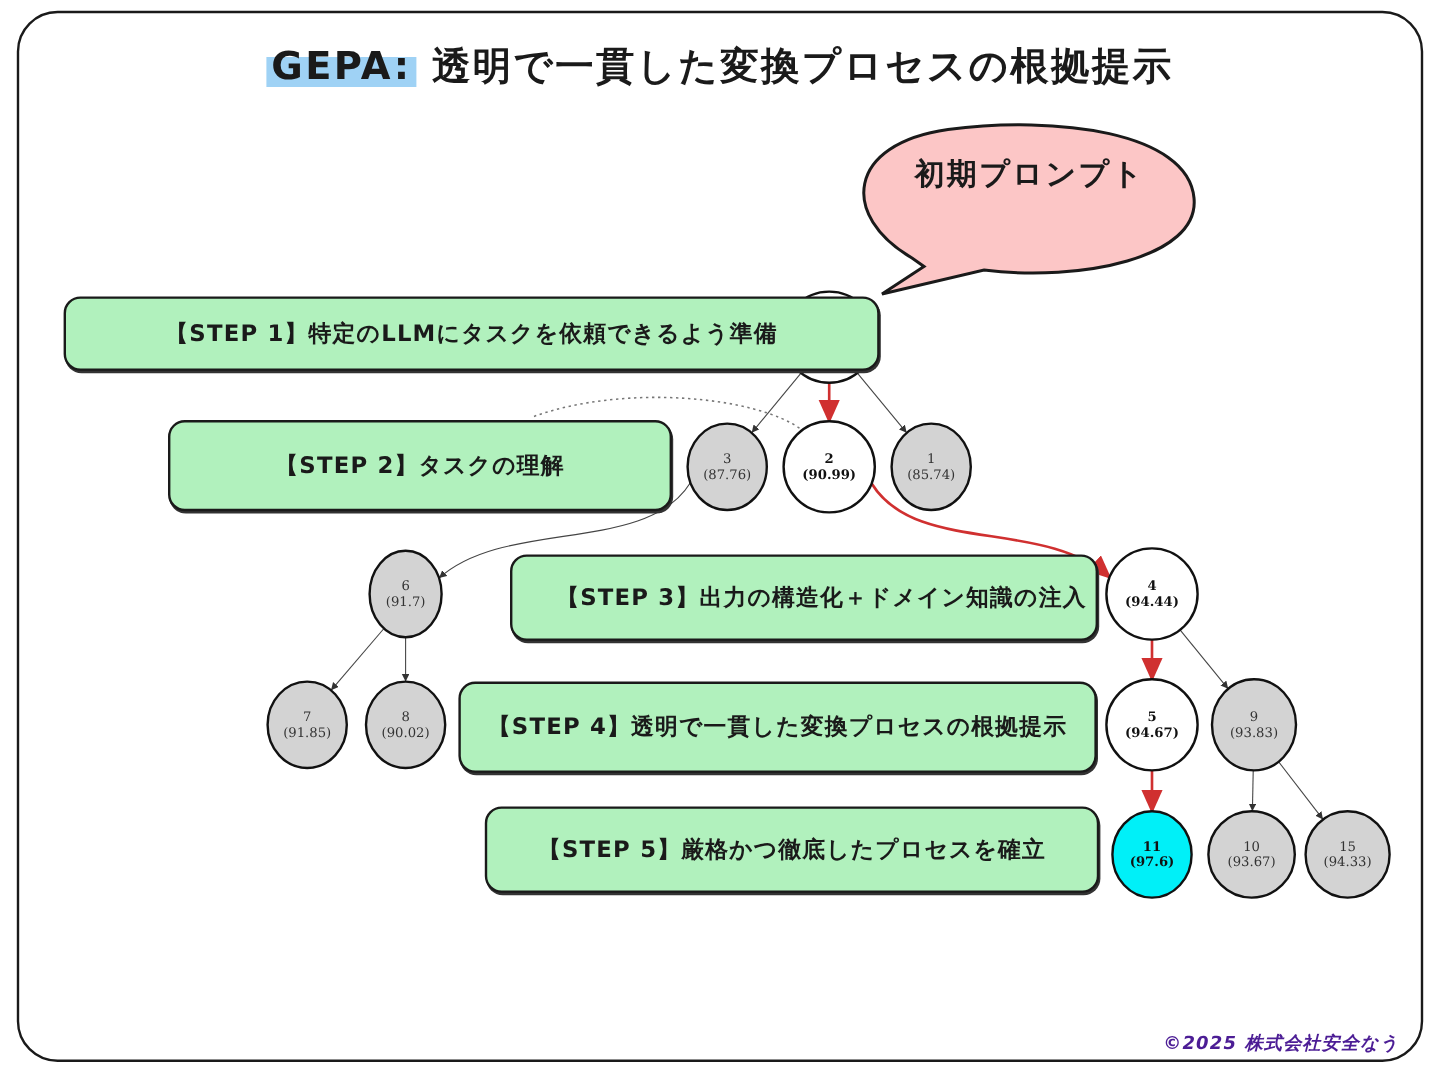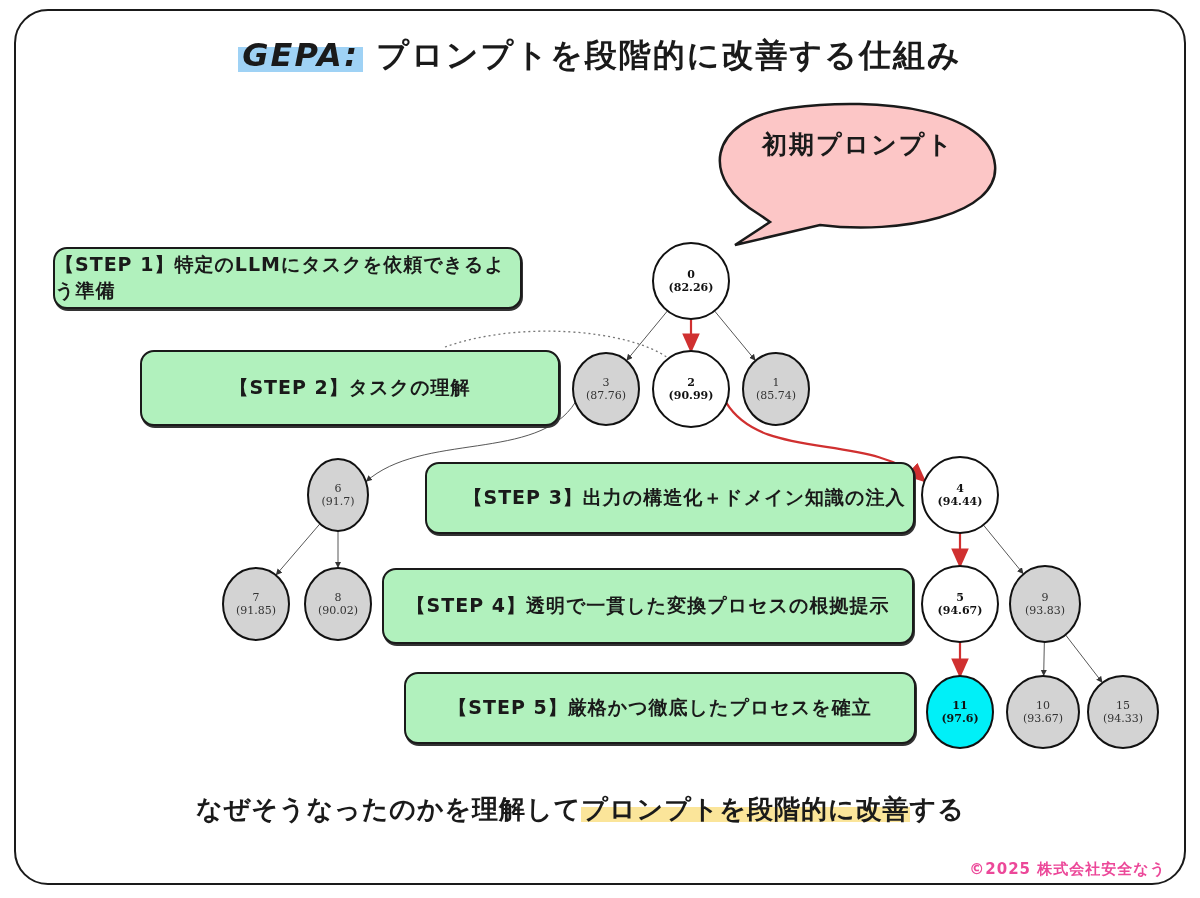--- a/index.html
+++ b/index.html
@@ -3,39 +3,39 @@
 <meta charset="utf-8">
 <style>
   html, body { margin:0; padding:0; background:#ffffff; }
   body { width:1200px; height:898px; position:relative; overflow:hidden;
          font-family:"DejaVu Sans", sans-serif; color:#1a1a1a; }
   #frame { position:absolute; left:14px; top:9px; width:1172px; height:876px;
            border:2.5px solid #1a1a1a; border-radius:34px; box-sizing:border-box; }
   #title { position:absolute; left:0; top:34px; width:1200px; text-align:center;
            font-size:32px; font-weight:bold; letter-spacing:2px; }
   #title .hl { background:linear-gradient(transparent 30%, #9fd2f5 30%, #9fd2f5 95%, transparent 95%);
-               padding:0 4px; font-style:italic; }
+               padding:0 4px; }
   svg#diagram { position:absolute; left:0; top:0; }
   .step { position:absolute; background:#b1f1bd; border:2.5px solid #1a1a1a; border-radius:14px;
           box-sizing:border-box; display:flex; align-items:center; justify-content:center;
           font-size:19px; font-weight:bold; letter-spacing:1px; box-shadow:1px 2px 0 #333; }
   .node-label { font-family:"DejaVu Serif", serif; font-size:11px; }
   #bubble-text { position:absolute; left:718px; top:128px; width:280px; text-align:center;
                  font-size:25px; font-weight:bold; letter-spacing:2px; }
   #caption { position:absolute; left:196px; top:790px; font-size:26px; font-weight:bold; line-height:38px; letter-spacing:1px; }
   #caption .hl { background:linear-gradient(transparent 45%, #fbe59a 45%, #fbe59a 92%, transparent 92%); }
-  #copyright { position:absolute; right:34px; top:860px; font-size:15px; font-weight:bold; color:#ec4899; letter-spacing:1px; }
+  #copyright { position:absolute; right:34px; top:860px; font-size:15px; font-weight:bold; color:#4c1d95; letter-spacing:1px;font-style:italic; }
 </style>
 </head>
 <body>
 
 <div id="frame"></div>
 
 <div id="title">
-  <span class="hl">GEPA:</span><span> プロンプトを段階的に改善する仕組み</span>
+  <span class="hl">GEPA:</span><span> 透明で一貫した変換プロセスの根拠提示</span>
 </div>
 
 <svg id="diagram" width="1200" height="898">
   <defs>
     <marker id="arrRed" markerWidth="10" markerHeight="10" refX="8" refY="4" orient="auto">
         <path d="M0,0 L9,4 L0,8 z" fill="#d03030"></path>
       </marker>
     <marker id="arrGray" markerWidth="8" markerHeight="8" refX="7" refY="3.5" orient="auto">
         <path d="M0,0 L7,3.5 L0,7 z" fill="#333"></path>
       </marker>
@@ -120,25 +120,24 @@
         <text x="1043" y="722" text-anchor="middle" class="node-label" fill="#333">(93.67)</text>
       </g>
       <g>
         <ellipse cx="1123" cy="712" rx="35" ry="36" fill="#d3d3d3" stroke="#111" stroke-width="2"></ellipse>
         <text x="1123" y="709" text-anchor="middle" class="node-label" fill="#333">15</text>
         <text x="1123" y="722" text-anchor="middle" class="node-label" fill="#333">(94.33)</text>
       </g>
     </g>
 </svg>
 
-<div class="step" style="left:53px;top:247px;width:469px;height:62px;">【STEP 1】特定のLLMにタスクを依頼できるよう準備</div>
+<div class="step" style="left:53px;top:247px;width:680px;height:62px;">【STEP 1】特定のLLMにタスクを依頼できるよう準備</div>
 <div class="step" style="left:140px;top:350px;width:420px;height:76px;">【STEP 2】タスクの理解</div>
 <div class="step" style="left:425px;top:462px;width:490px;height:72px;padding-left:29px;">【STEP 3】出力の構造化＋ドメイン知識の注入</div>
 <div class="step" style="left:382px;top:568px;width:532px;height:76px;">【STEP 4】透明で一貫した変換プロセスの根拠提示</div>
 <div class="step" style="left:404px;top:672px;width:512px;height:72px;">【STEP 5】厳格かつ徹底したプロセスを確立</div>
 
 <div id="bubble-text">初期プロンプト</div>
 
 <div id="caption">
-  <div><span>なぜそうなったのかを理解して</span><span class="hl">プロンプトを段階的に改善</span><span>する</span></div>
 </div>
 
 <div id="copyright">©2025 株式会社安全なう</div>
 
 </body></html>

